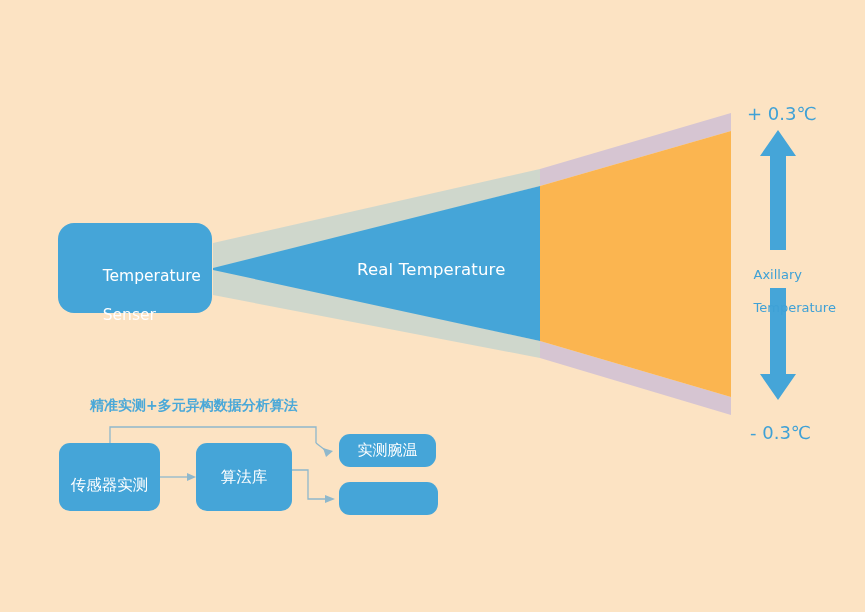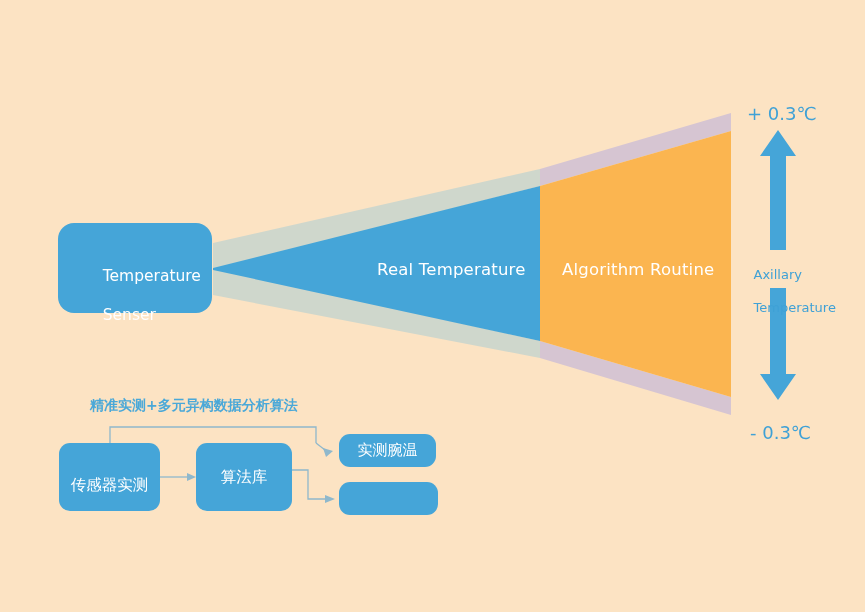--- a/index.html
+++ b/index.html
@@ -123,23 +123,22 @@
       <path d="M292 470 L308 470 L308 499 L327 499"></path>
       <polygon points="335,499 325,495 325,503" fill="#8fb8cc" stroke="none"></polygon>
     </g>
   </svg>
 
   <div class="lbl sensor-box-label" style="left:83px; top:247px;">
     <span>Temperature</span><br>
     <span>Senser</span>
   </div>
 
-  <div class="lbl funnel-label" style="left:357px; top:259px;margin-left:20px;">Real Temperature</div>
+  <div class="lbl funnel-label" style="left:357px; top:259px;">Real Temperature</div>
 
-  <div class="lbl funnel-label" style="left:562px; top:259px;">Algorithm Routine</div>
 
   <div class="lbl axillary" style="left:737px; top:250px;">
     <span>Axillary</span><br>
     <span>Temperature</span>
   </div>
 
   <div class="lbl temp-delta" style="left:747px; top:102px;">+ 0.3℃</div>
 
   <div class="lbl temp-delta" style="left:750px; top:421px;">- 0.3℃</div>
 

